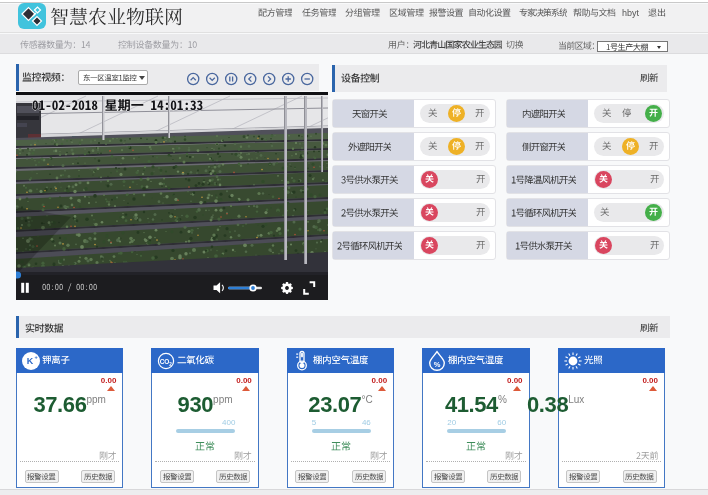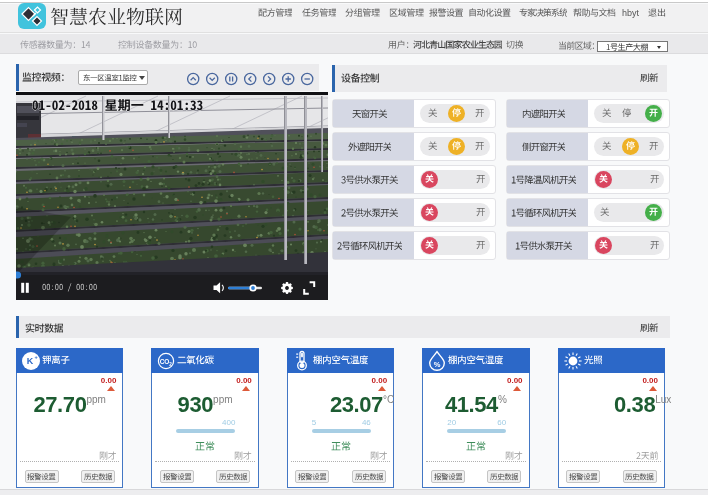--- a/index.html
+++ b/index.html
@@ -1331,21 +1331,21 @@
 <svg style="position:absolute;left:20.0px;top:349.5px" width="22" height="22" viewBox="-11 -11 22 22">
     <circle cx="0" cy="0" r="9" fill="#fff"></circle>
     <text x="-1" y="3.2" font-family="Liberation Sans" font-size="9" font-weight="bold" fill="#2c68c8" text-anchor="middle">K</text>
     <text x="5.2" y="-2.5" font-family="Liberation Sans" font-size="5.5" font-weight="bold" fill="#2c68c8" text-anchor="middle">+</text>
   </svg>
 <svg style="position:absolute;left:42.0px;top:355.2px;" width="27.6" height="12.3" viewBox="0 0 27.6 12.3">
     <use href="#ct钾离子" fill="#fff"></use>
   </svg>
 <div style="position:absolute;left:16.0px;top:376px;width:100.4px;text-align:right;font:bold 8px 'Liberation Sans',sans-serif;color:#c21d1d">0.00</div>
 <div style="position:absolute;left:106.9px;top:385.5px;width:0;height:0;border-left:4.8px solid transparent;border-right:4.8px solid transparent;border-bottom:5.5px solid #dd5a3a"></div>
-<div style="position:absolute;left:16.0px;top:392px;width:107.4px;text-align:center;white-space:nowrap"><span style="font:bold 22px 'Liberation Sans',sans-serif;color:#1d5c32;letter-spacing:-0.4px">27.70</span><span style="font:10px 'Liberation Sans',sans-serif;color:#808080;vertical-align:9px">ppm</span></div>
+<div style="position:absolute;left:16.0px;top:392px;width:107.4px;text-align:center;white-space:nowrap"><span style="font:bold 22px 'Liberation Sans',sans-serif;color:#1d5c32;letter-spacing:-0.4px">37.66</span><span style="font:10px 'Liberation Sans',sans-serif;color:#808080;vertical-align:9px">ppm</span></div>
 <svg style="position:absolute;left:98.8px;top:451.0px;" width="17.6" height="11.7" viewBox="0 0 17.6 11.7">
     <use href="#ago刚才" fill="#999"></use>
   </svg>
 <div style="position:absolute;left:20.0px;top:461px;width:99.4px;border-top:1px dotted #b0b0b0"></div>
 <div style="position:absolute;left:24.5px;top:469.5px;width:34px;height:13px;background:#f1f1f1;border:1px solid #c5c5c5;border-radius:2px"></div>
 <svg style="position:absolute;left:27.3px;top:472.8px;" width="28.4" height="9.8" viewBox="0 0 28.4 9.8">
     <use href="#btn1" fill="#444"></use>
   </svg>
 <div style="position:absolute;left:80.9px;top:469.5px;width:34px;height:13px;background:#f1f1f1;border:1px solid #c5c5c5;border-radius:2px"></div>
 <svg style="position:absolute;left:83.7px;top:472.8px;" width="28.4" height="9.8" viewBox="0 0 28.4 9.8">
@@ -1393,21 +1393,21 @@
     <circle cx="0" cy="4.5" r="2.5" fill="#fff"></circle>
     <rect x="-0.9" y="-8.3" width="1.8" height="4.6" rx="0.9" fill="#fff"></rect>
     <rect x="-5.8" y="-7.5" width="2" height="1.2" fill="#fff"></rect>
     <rect x="-5.8" y="-4.4" width="2" height="1.2" fill="#fff"></rect>
   </svg>
 <svg style="position:absolute;left:312.8px;top:355.2px;" width="55.2" height="12.3" viewBox="0 0 55.2 12.3">
     <use href="#ct棚内空气温度" fill="#fff"></use>
   </svg>
 <div style="position:absolute;left:286.8px;top:376px;width:100.4px;text-align:right;font:bold 8px 'Liberation Sans',sans-serif;color:#c21d1d">0.00</div>
 <div style="position:absolute;left:377.7px;top:385.5px;width:0;height:0;border-left:4.8px solid transparent;border-right:4.8px solid transparent;border-bottom:5.5px solid #dd5a3a"></div>
-<div style="position:absolute;left:286.8px;top:392px;width:107.4px;text-align:right;white-space:nowrap"><span style="font:bold 22px 'Liberation Sans',sans-serif;color:#1d5c32;letter-spacing:-0.4px">23.07</span><span style="font:10px 'Liberation Sans',sans-serif;color:#808080;vertical-align:9px">°C</span></div>
+<div style="position:absolute;left:286.8px;top:392px;width:107.4px;text-align:center;white-space:nowrap"><span style="font:bold 22px 'Liberation Sans',sans-serif;color:#1d5c32;letter-spacing:-0.4px">23.07</span><span style="font:10px 'Liberation Sans',sans-serif;color:#808080;vertical-align:9px">°C</span></div>
 <div style="position:absolute;left:311.8px;top:418px;width:59px;font:8px 'Liberation Sans',sans-serif;color:#a0cce4">5<span style="float:right">46</span></div>
 <div style="position:absolute;left:311.8px;top:428.5px;width:59px;height:4.5px;border-radius:2.3px;background:#a7cee4"></div>
 <svg style="position:absolute;left:330.5px;top:440.5px;" width="20.0" height="13.0" viewBox="0 0 20.0 13.0">
     <use href="#st正常" fill="#3f8d5b"></use>
   </svg>
 <svg style="position:absolute;left:369.6px;top:451.0px;" width="17.6" height="11.7" viewBox="0 0 17.6 11.7">
     <use href="#ago刚才" fill="#999"></use>
   </svg>
 <div style="position:absolute;left:290.8px;top:461px;width:99.4px;border-top:1px dotted #b0b0b0"></div>
 <div style="position:absolute;left:295.3px;top:469.5px;width:34px;height:13px;background:#f1f1f1;border:1px solid #c5c5c5;border-radius:2px"></div>
@@ -1466,21 +1466,21 @@
         <line transform="rotate(300)" x1="0" y1="6" x2="0" y2="8.6"></line>
         <line transform="rotate(330)" x1="0" y1="6" x2="0" y2="8.6"></line>
       </g>
     </g>
   </svg>
 <svg style="position:absolute;left:583.6px;top:355.2px;" width="18.4" height="12.3" viewBox="0 0 18.4 12.3">
     <use href="#ct光照" fill="#fff"></use>
   </svg>
 <div style="position:absolute;left:557.6px;top:376px;width:100.4px;text-align:right;font:bold 8px 'Liberation Sans',sans-serif;color:#c21d1d">0.00</div>
 <div style="position:absolute;left:648.5px;top:385.5px;width:0;height:0;border-left:4.8px solid transparent;border-right:4.8px solid transparent;border-bottom:5.5px solid #dd5a3a"></div>
-<div style="position:absolute;left:589px;top:392px;width:107.4px;text-align:center;white-space:nowrap"><span style="font:bold 22px 'Liberation Sans',sans-serif;color:#1d5c32;letter-spacing:-0.4px">0.38</span><span style="font:10px 'Liberation Sans',sans-serif;color:#808080;vertical-align:9px">Lux</span></div>
+<div style="position:absolute;left:527px;top:392px;width:107.4px;text-align:left;white-space:nowrap"><span style="font:bold 22px 'Liberation Sans',sans-serif;color:#1d5c32;letter-spacing:-0.4px">0.38</span><span style="font:10px 'Liberation Sans',sans-serif;color:#808080;vertical-align:9px">Lux</span></div>
 <svg style="position:absolute;left:635.6px;top:451.0px;" width="22.4" height="11.7" viewBox="0 0 22.4 11.7">
     <use href="#ago2天前" fill="#999"></use>
   </svg>
 <div style="position:absolute;left:561.6px;top:461px;width:99.4px;border-top:1px dotted #b0b0b0"></div>
 <div style="position:absolute;left:566.1px;top:469.5px;width:34px;height:13px;background:#f1f1f1;border:1px solid #c5c5c5;border-radius:2px"></div>
 <svg style="position:absolute;left:568.9px;top:472.8px;" width="28.4" height="9.8" viewBox="0 0 28.4 9.8">
     <use href="#btn1" fill="#444"></use>
   </svg>
 <div style="position:absolute;left:622.5px;top:469.5px;width:34px;height:13px;background:#f1f1f1;border:1px solid #c5c5c5;border-radius:2px"></div>
 <svg style="position:absolute;left:625.3px;top:472.8px;" width="28.4" height="9.8" viewBox="0 0 28.4 9.8">

